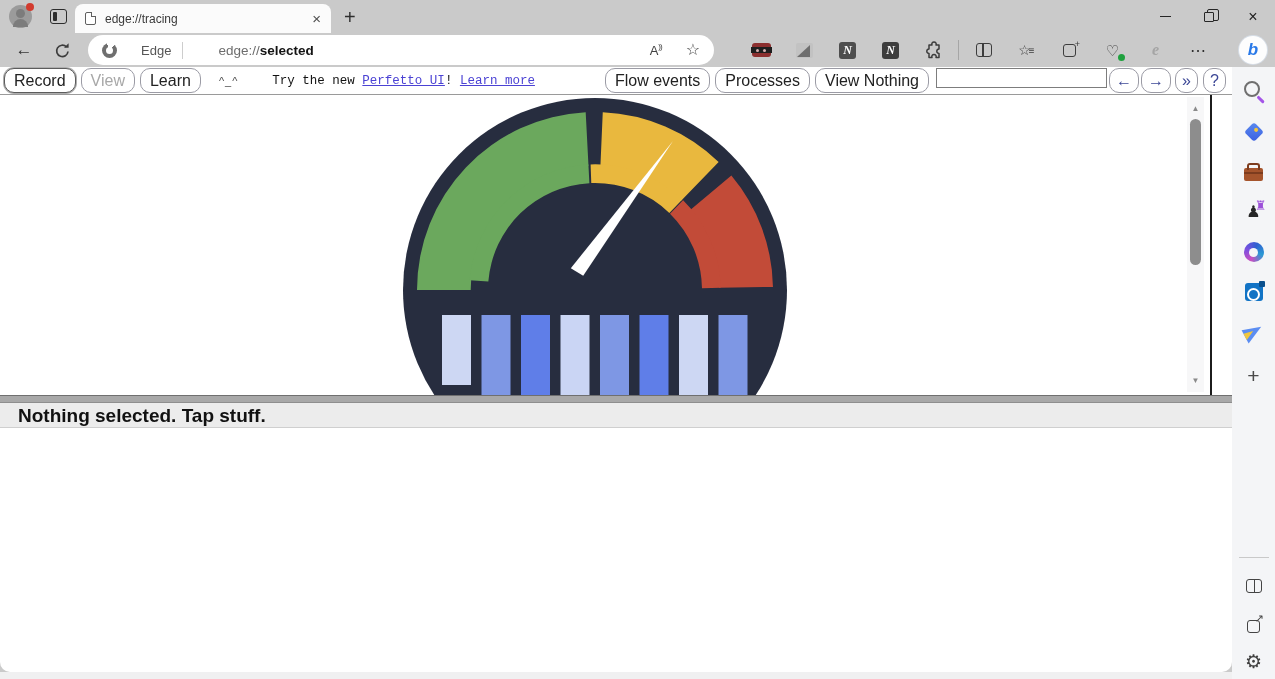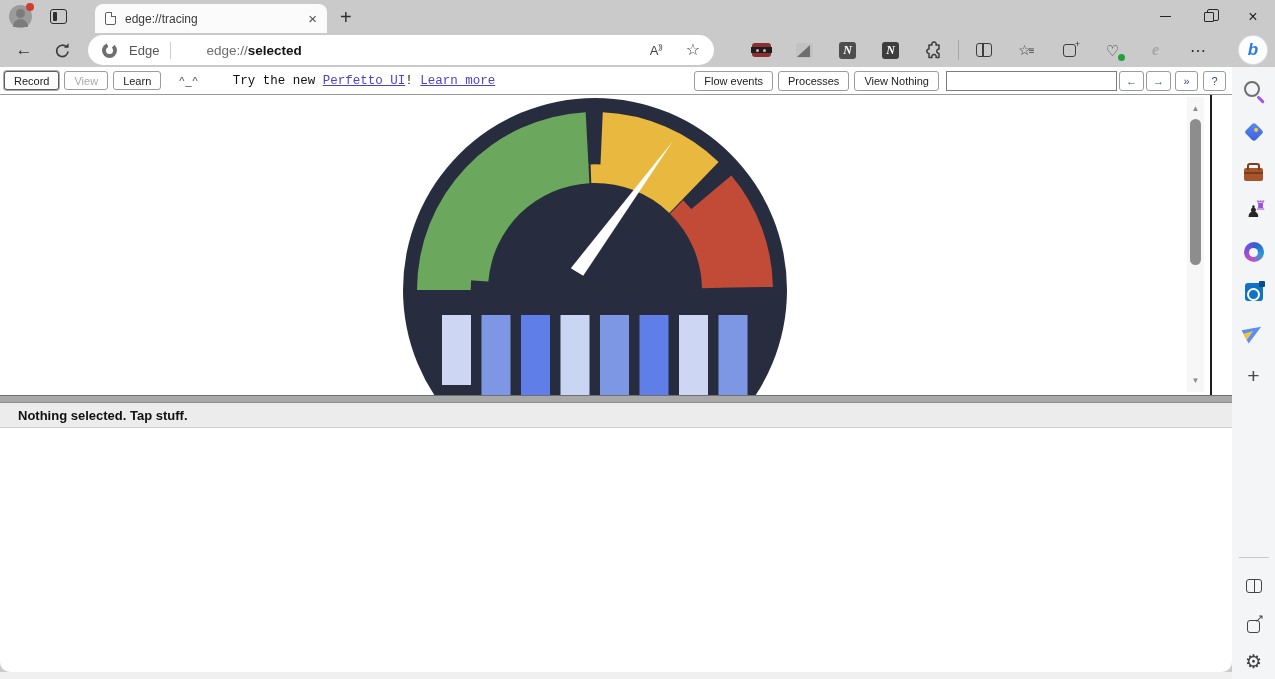--- a/index.html
+++ b/index.html
@@ -7,41 +7,41 @@
   body { font-family:"Liberation Sans", sans-serif; background:#cacaca; position:relative; }
 
   
   .titlebar { height:33px; background:#cacaca; display:flex; align-items:center; }
   .avatar { width:23px; height:23px; border-radius:50%; background:#9b9b9b; margin-left:9px; position:relative; overflow:visible; flex:none; }
   .avatar::before { content:""; position:absolute; width:9px; height:9px; border-radius:50%; background:#7c7c7c; left:7px; top:4px; }
   .avatar::after  { content:""; position:absolute; width:15px; height:8px; border-radius:8px 8px 0 0; background:#7c7c7c; left:4px; bottom:1px; }
   .avatar-dot { position:absolute; width:8px; height:8px; border-radius:50%; background:#d23b2e; right:-2px; top:-2px; }
   .ws-icon { width:17px; height:15px; border:1.6px solid #2d2d2d; border-radius:3px; margin-left:18px; position:relative; flex:none; }
   .ws-icon::before { content:""; position:absolute; left:2px; top:2px; bottom:2px; width:4px; background:#2d2d2d; border-radius:1px; }
-  .tab { align-self:flex-end; height:29px; width:232px; margin-left:28px; background:#fbfbfb; border-radius:8px 8px 0 0; display:flex; align-items:center; padding:0 10px; flex:none; }
+  .tab { align-self:flex-end; height:29px; width:256px; margin-left:8px; background:#fbfbfb; border-radius:8px 8px 0 0; display:flex; align-items:center; padding:0 10px; flex:none; }
   .favicon { width:11px; height:13px; background:#fff; border:1.4px solid #5f5f5f; border-radius:2px; position:relative; flex:none; }
   .favicon::after { content:""; position:absolute; right:-1px; top:-1px; width:4px; height:4px; background:#fbfbfb; border-left:1.4px solid #5f5f5f; border-bottom:1.4px solid #5f5f5f; }
   .tab-title { font-size:12px; color:#3a3a3a; margin-left:9px; white-space:nowrap; }
   .tab-close { margin-left:auto; font-size:15px; color:#4f4f4f; line-height:1; cursor:default; }
   .newtab { font-size:20px; font-weight:300; color:#2f2f2f; margin-left:13px; line-height:1; }
   .tb-spacer { flex:1; }
   .winbtn { width:44px; height:33px; display:flex; align-items:center; justify-content:center; color:#222; font-size:16px; }
   .min-bar { width:11px; height:1.6px; background:#262626; }
   .restore-box { width:10px; height:10px; border:1.4px solid #262626; border-radius:1px; background:#cacaca; position:relative; }
   .restore-box::before { content:""; position:absolute; width:10px; height:10px; border:1.4px solid #262626; border-radius:2px; top:-4px; left:2px; z-index:-1; }
   .winbtn { position:relative; z-index:0; }
 
   
   .toolbar { height:34px; background:#cacaca; display:flex; align-items:center; }
   .nav-back { font-size:17px; color:#353535; margin-left:14px; width:20px; text-align:center; }
   .nav-refresh { margin-left:20px; display:flex; }
   .pill { width:626px; height:30px; background:#fff; border-radius:15px; margin-left:17px; display:flex; align-items:center; padding:0 14px; flex:none; }
   .edge-logo { width:15px; height:15px; border-radius:50%; background:conic-gradient(from 40deg, #6f6f6f 0 300deg, #fff 300deg 360deg); position:relative; flex:none; }
   .edge-logo::before { content:""; position:absolute; width:7px; height:7px; border-radius:50%; background:#fff; left:4px; top:4px; }
-  .site-badge { font-size:13px; color:#565656; margin-left:12px; }
+  .site-badge { font-size:13px; color:#565656; margin-left:24px; }
   .pill-div { width:1px; height:17px; background:#cdcdcd; margin:0 11px; }
   .url-scheme { font-size:13.5px; color:#6d6d6d;margin-left:24px; }
   .url-host { font-size:13.5px; color:#141414; font-weight:700; }
   .read-aloud { margin-left:auto; color:#424242; font-size:13px; display:flex; align-items:flex-start; }
   .ra-waves { font-size:8px; letter-spacing:-1px; margin-top:-1px; }
   .star-glyph { font-size:16px; color:#424242; margin-left:24px; line-height:1; }
   .ext-row { display:flex; align-items:center; margin-left:26px; }
   .ext { width:20px; height:20px; margin:0 11.5px; display:flex; align-items:center; justify-content:center; position:relative; flex:none; }
   .ext-mask { width:19px; height:14px; background:#8c2f2f; border-radius:3px; position:relative; }
   .ext-mask::before { content:""; position:absolute; left:-1px; right:-1px; top:4px; height:6px; background:#1e1e1e; }
@@ -62,42 +62,42 @@
   .ext-heart { font-size:15px; color:#3d3d3d; line-height:1; position:relative; }
   .heart-dot { position:absolute; width:7px; height:7px; border-radius:50%; background:#1fa13e; right:-2px; bottom:-1px; }
   .ext-e { font-family:"Liberation Serif", serif; font-style:italic; font-weight:700; font-size:16px; color:#a5a5a5; }
   .ext-more { font-size:16px; color:#2f2f2f; letter-spacing:1px; }
   .copilot { width:28px; height:28px; border-radius:50%; background:#fdfdfd; box-shadow:0 0 0 1px #d6dde6; margin-left:11px; margin-right:8px; display:flex; align-items:center; justify-content:center; font-weight:700; font-style:italic; font-size:17px; color:#2979e8; flex:none; }
 
   
   .main { display:flex; height:612px; }
   .pagewrap { width:1232px; display:flex; flex-direction:column; }
   .trace-toolbar { height:27px; background:#fff; display:flex; align-items:center; padding:0 6px 0 4px; font-size:12px; }
-  .tbtn { font-size:11px; color:#222; background:#fff; border:1px solid #9b9ba5; border-radius:3px; padding:2.5px 9px; margin-right:5px; font-family:"Liberation Sans", sans-serif; }
+  .tbtn { font-size:16px; color:#222; background:#fff; border:1px solid #9b9ba5; border-radius:10px; padding:2.5px 9px; margin-right:5px; font-family:"Liberation Sans", sans-serif; }
   .tbtn-record { border-color:#5c5c5c; box-shadow:0 0 0 1px #aeaeae; }
   .tbtn-disabled { color:#a8a8a8; }
   .emoticon { color:#4c4c4c; font-size:11px; margin-left:13px; letter-spacing:1px; }
   .notice { margin-left:34px; font-size:12.5px; color:#111;font-family:Liberation Mono, monospace; }
   .notice a { color:#4b42d4; }
   .tright { margin-left:auto; display:flex; }
   .tsearch { width:171px; height:20px; border:1px solid #7d7d7d; background:#fff; margin:0 2px; font-size:12px; padding:0 4px; }
   .tbtn-nav { padding:2.5px 6px; margin-right:2px; min-width:23px; text-align:center; color:#3c4796; }
   .tbtn-last { margin-right:0; }
 
   .viewport-row { height:301px; display:flex; border-top:1px solid #9a9a9a; background:#fff; }
   .timeline { width:1212px; position:relative; overflow:hidden; border-right:2px solid #1c1c1c; background:#fff; }
   #gauge { position:absolute; left:400px; top:1px; }
   .vscroll { position:absolute; right:6px; top:2px; bottom:3px; width:17px; background:#f7f7f8; }
   .vs-up, .vs-down { position:absolute; left:0; width:17px; text-align:center; font-size:8px; color:#8a8a8a; }
   .vs-up { top:7px; } .vs-down { bottom:7px; }
   .vs-thumb { position:absolute; left:3px; width:11px; top:22px; height:146px; background:#8d8d8d; border-radius:7px; }
   .vgap { flex:1; background:#fff; }
 
   .hdivider { height:8px; background:#a8a8a8; border-top:1px solid #6f6f6f; border-bottom:1px solid #8e8e8e; }
-  .statusbar { height:25px; background:#ececec; display:flex; align-items:center; padding-left:18px; font-size:13px; font-weight:700; color:#111; border-bottom:1px solid #cfcfcf; }
+  .statusbar { height:25px; background:#ececec; display:flex; align-items:flex-end; padding-left:18px; font-size:19px; font-weight:700; color:#111; border-bottom:1px solid #cfcfcf; }
   .analysis { flex:1; background:#fff; border-radius:0 0 10px 10px; }
   .bottomstrip { height:7px; background:#f0f0f1; }
 
   
   .side { flex:1; background:#f4f5f7; display:flex; flex-direction:column; align-items:center; padding-top:11px; }
   .si { width:28px; height:28px; margin-bottom:12px; display:flex; align-items:center; justify-content:center; position:relative; flex:none; }
   .si-search::before { content:""; position:absolute; width:12px; height:12px; border:2.6px solid #6f6f6f; border-radius:50%; left:4px; top:3px; }
   .si-search::after { content:""; position:absolute; width:9px; height:3.4px; background:#a455e8; border-radius:2px; transform:rotate(45deg); right:3px; bottom:5px; }
   .si-tag { width:14px; height:14px; border-radius:3px; transform:rotate(45deg); background:linear-gradient(135deg,#5b8bf0,#3a5fe0); position:relative; }
   .si-tag::after { content:""; position:absolute; width:4px; height:4px; border-radius:50%; background:#f5c73d; left:5px; top:2px; }

